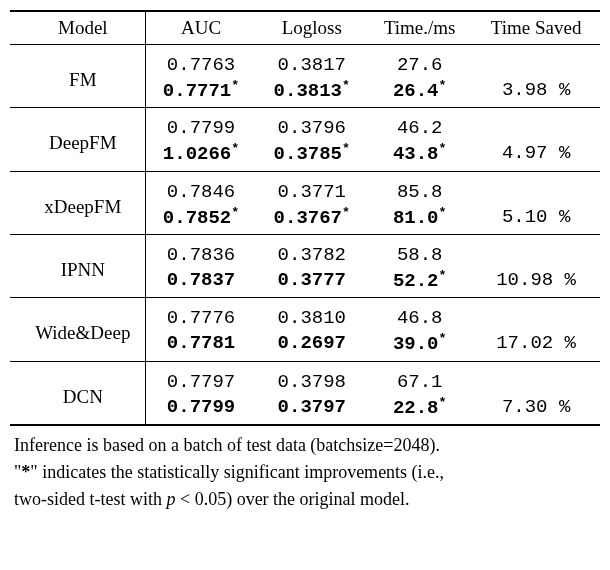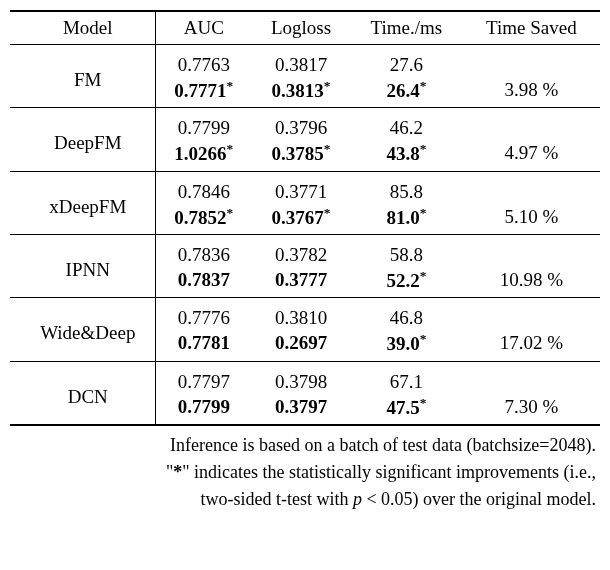--- a/index.html
+++ b/index.html
@@ -40,30 +40,30 @@
     tbody tr.group-end {
       border-bottom: 1px solid #000;
     }
     tbody tr.last-row {
       border-bottom: 2px solid #000;
     }
     .bold { font-weight: bold; }
     .star { vertical-align: super; font-size: 0.7em; font-weight: bold; }
     .footnote {
       font-size: 18px;
-      text-align: right;
+      text-align: left;
       margin-top: 6px;
       line-height: 1.5;
       padding: 0 4px;
     }
     .italic { font-style: italic; }
     .model-cell {
       white-space: nowrap;
     }
-    td.num { white-space: nowrap; }
+    td.num { white-space: nowrap; font-family: Liberation Mono, monospace; }
     .row-top td { padding-top: 9px; padding-bottom: 1px; }
     .row-bot td { padding-top: 1px; }
   </style>
 </head>
 <body>
 
 <div class="table-container">
   <table>
     <thead>
       <tr>
@@ -143,21 +143,21 @@
         <tr class="row-top">
           <td class="col-model model-cell" rowspan="2">DCN</td>
           <td class="num">0.7797</td>
           <td class="num">0.3798</td>
           <td class="num">67.1</td>
           <td></td>
         </tr>
         <tr class="row-bot last-row">
           <td class="num"><span class="bold">0.7799</span></td>
           <td class="num"><span class="bold">0.3797</span></td>
-          <td class="num"><span class="bold">47.5</span><span class="star">*</span></td>
+          <td class="num"><span class="bold">22.8</span><span class="star">*</span></td>
           <td class="num">7.30 %</td>
         </tr>
       </tbody>
   </table>
   <div class="footnote">
     <span>Inference is based on a batch of test data (batchsize=2048).</span><br>
     <span>"</span><span class="bold">*</span><span>" indicates the statistically significant improvements (i.e.,</span><br>
     <span>two-sided t-test with </span><span class="italic">p</span><span> &lt; 0.05) over the original model.</span>
   </div>
 </div>

